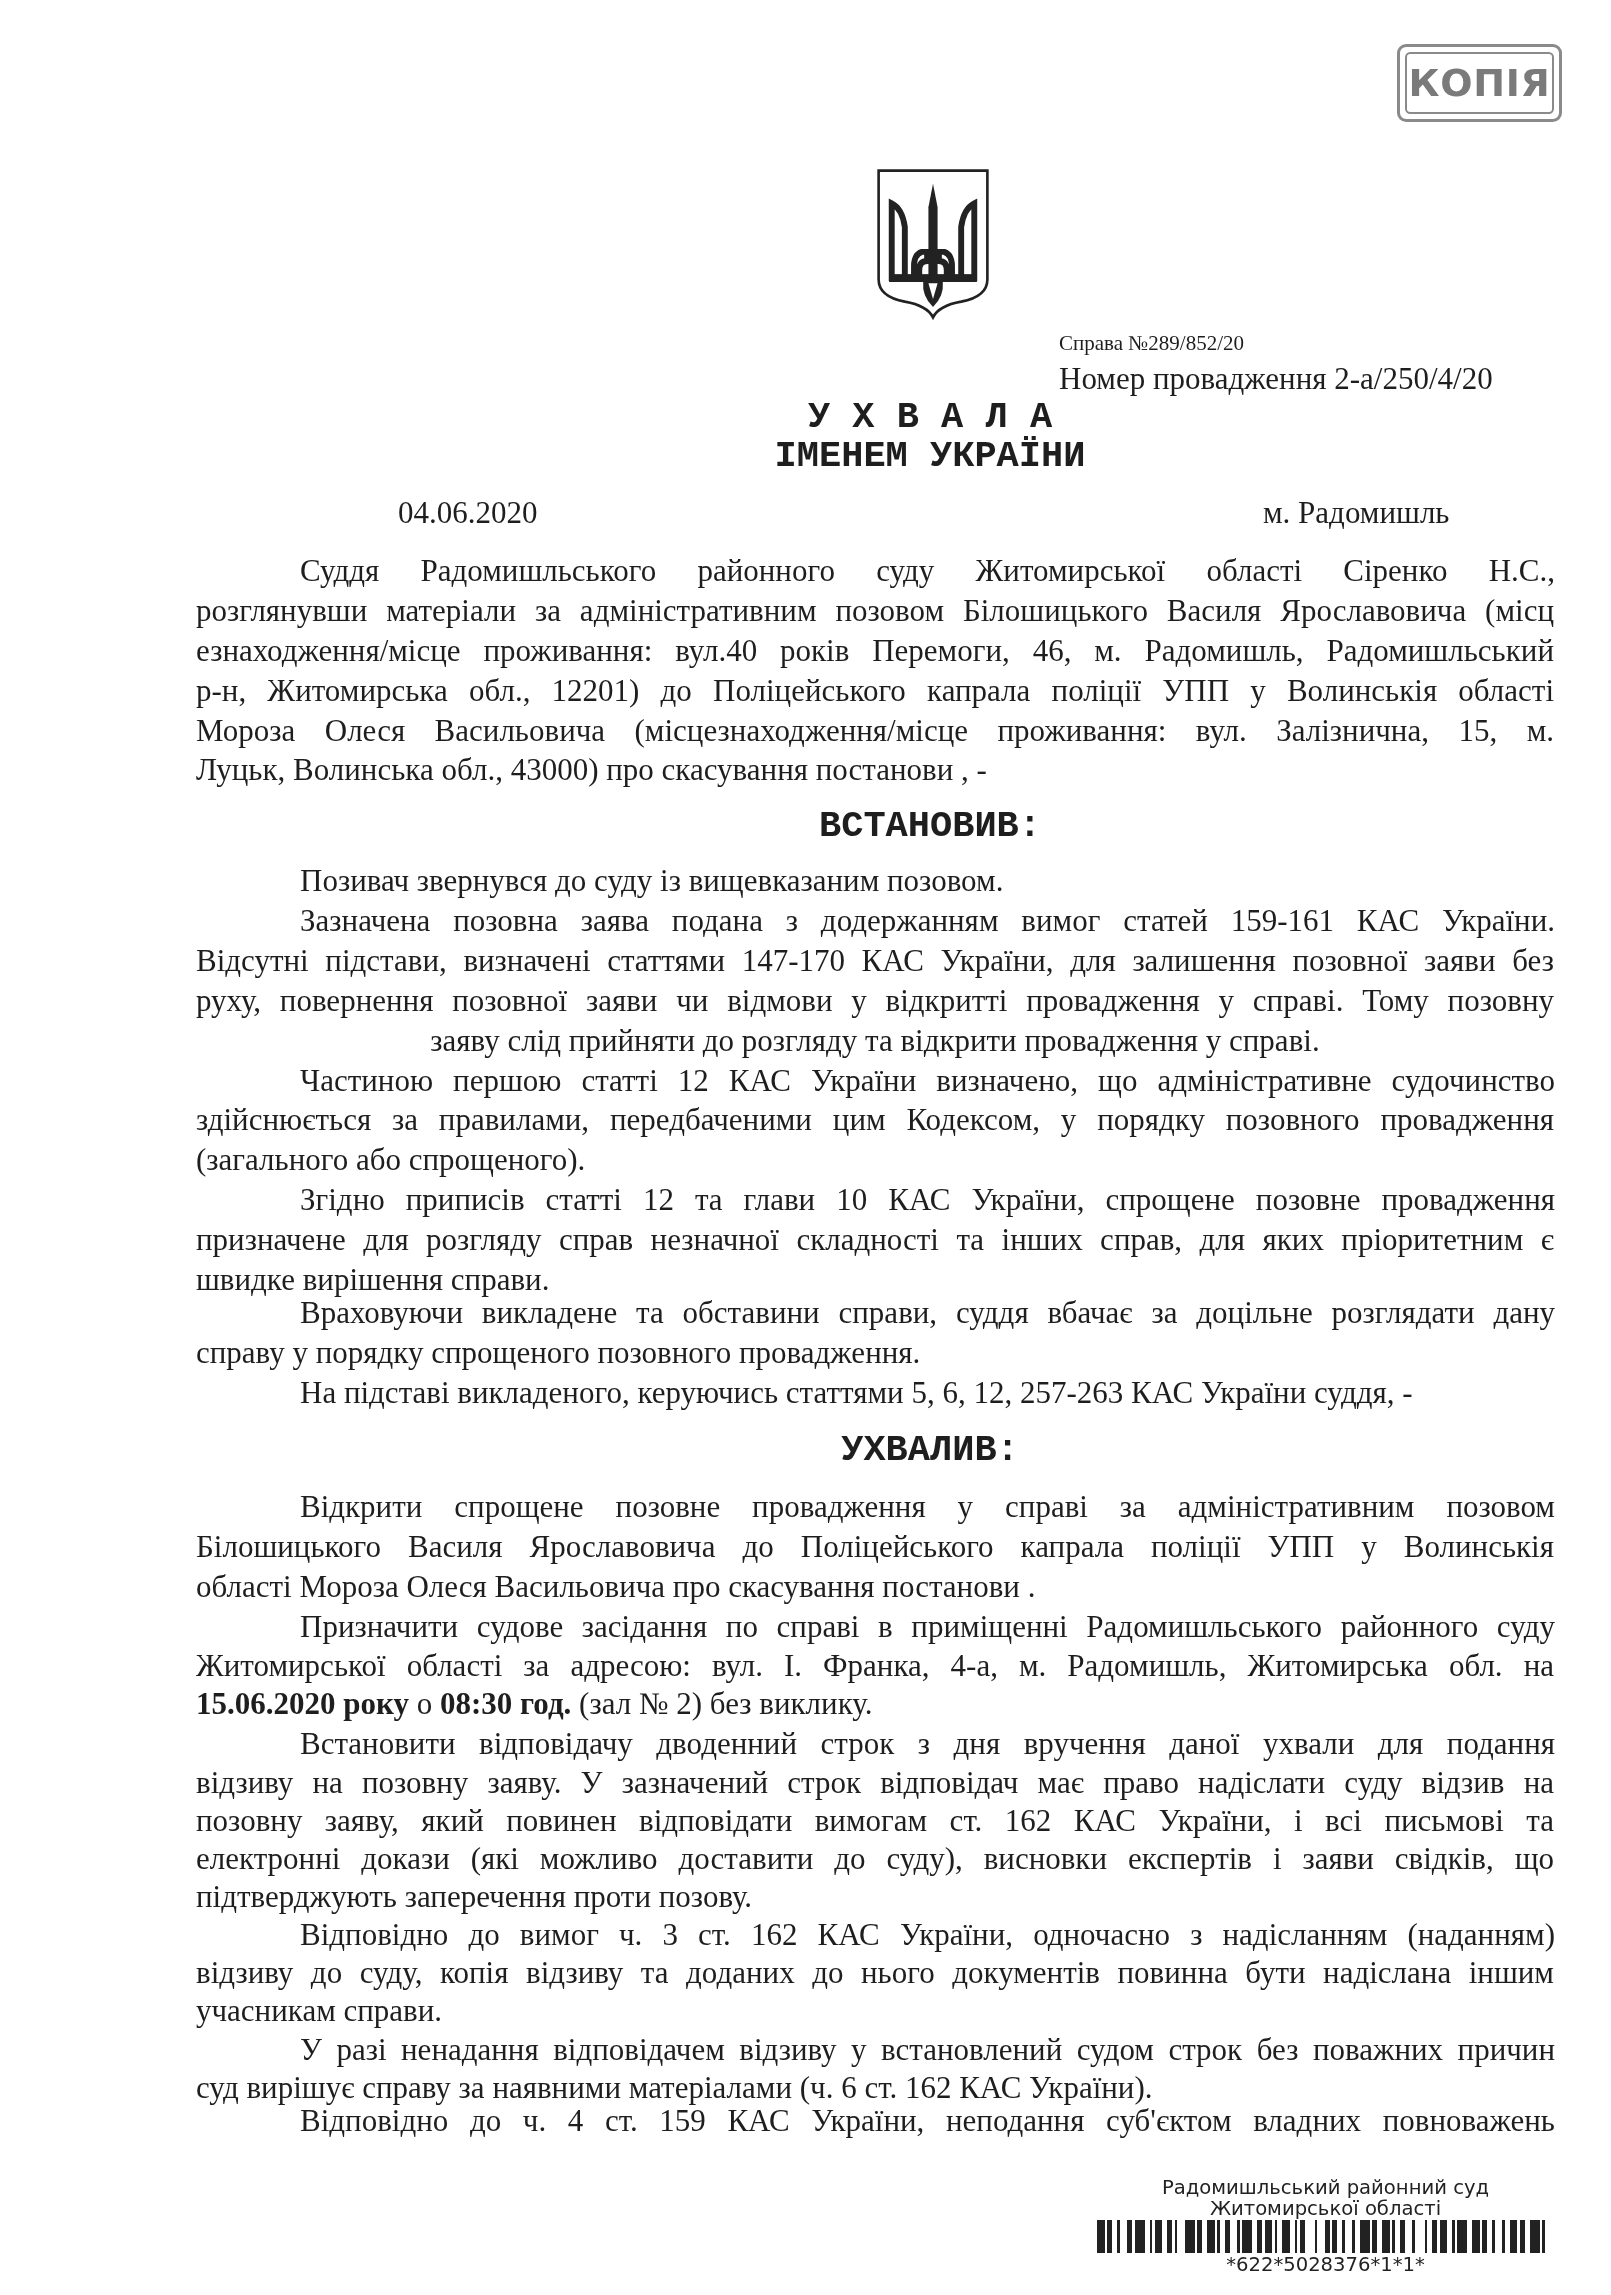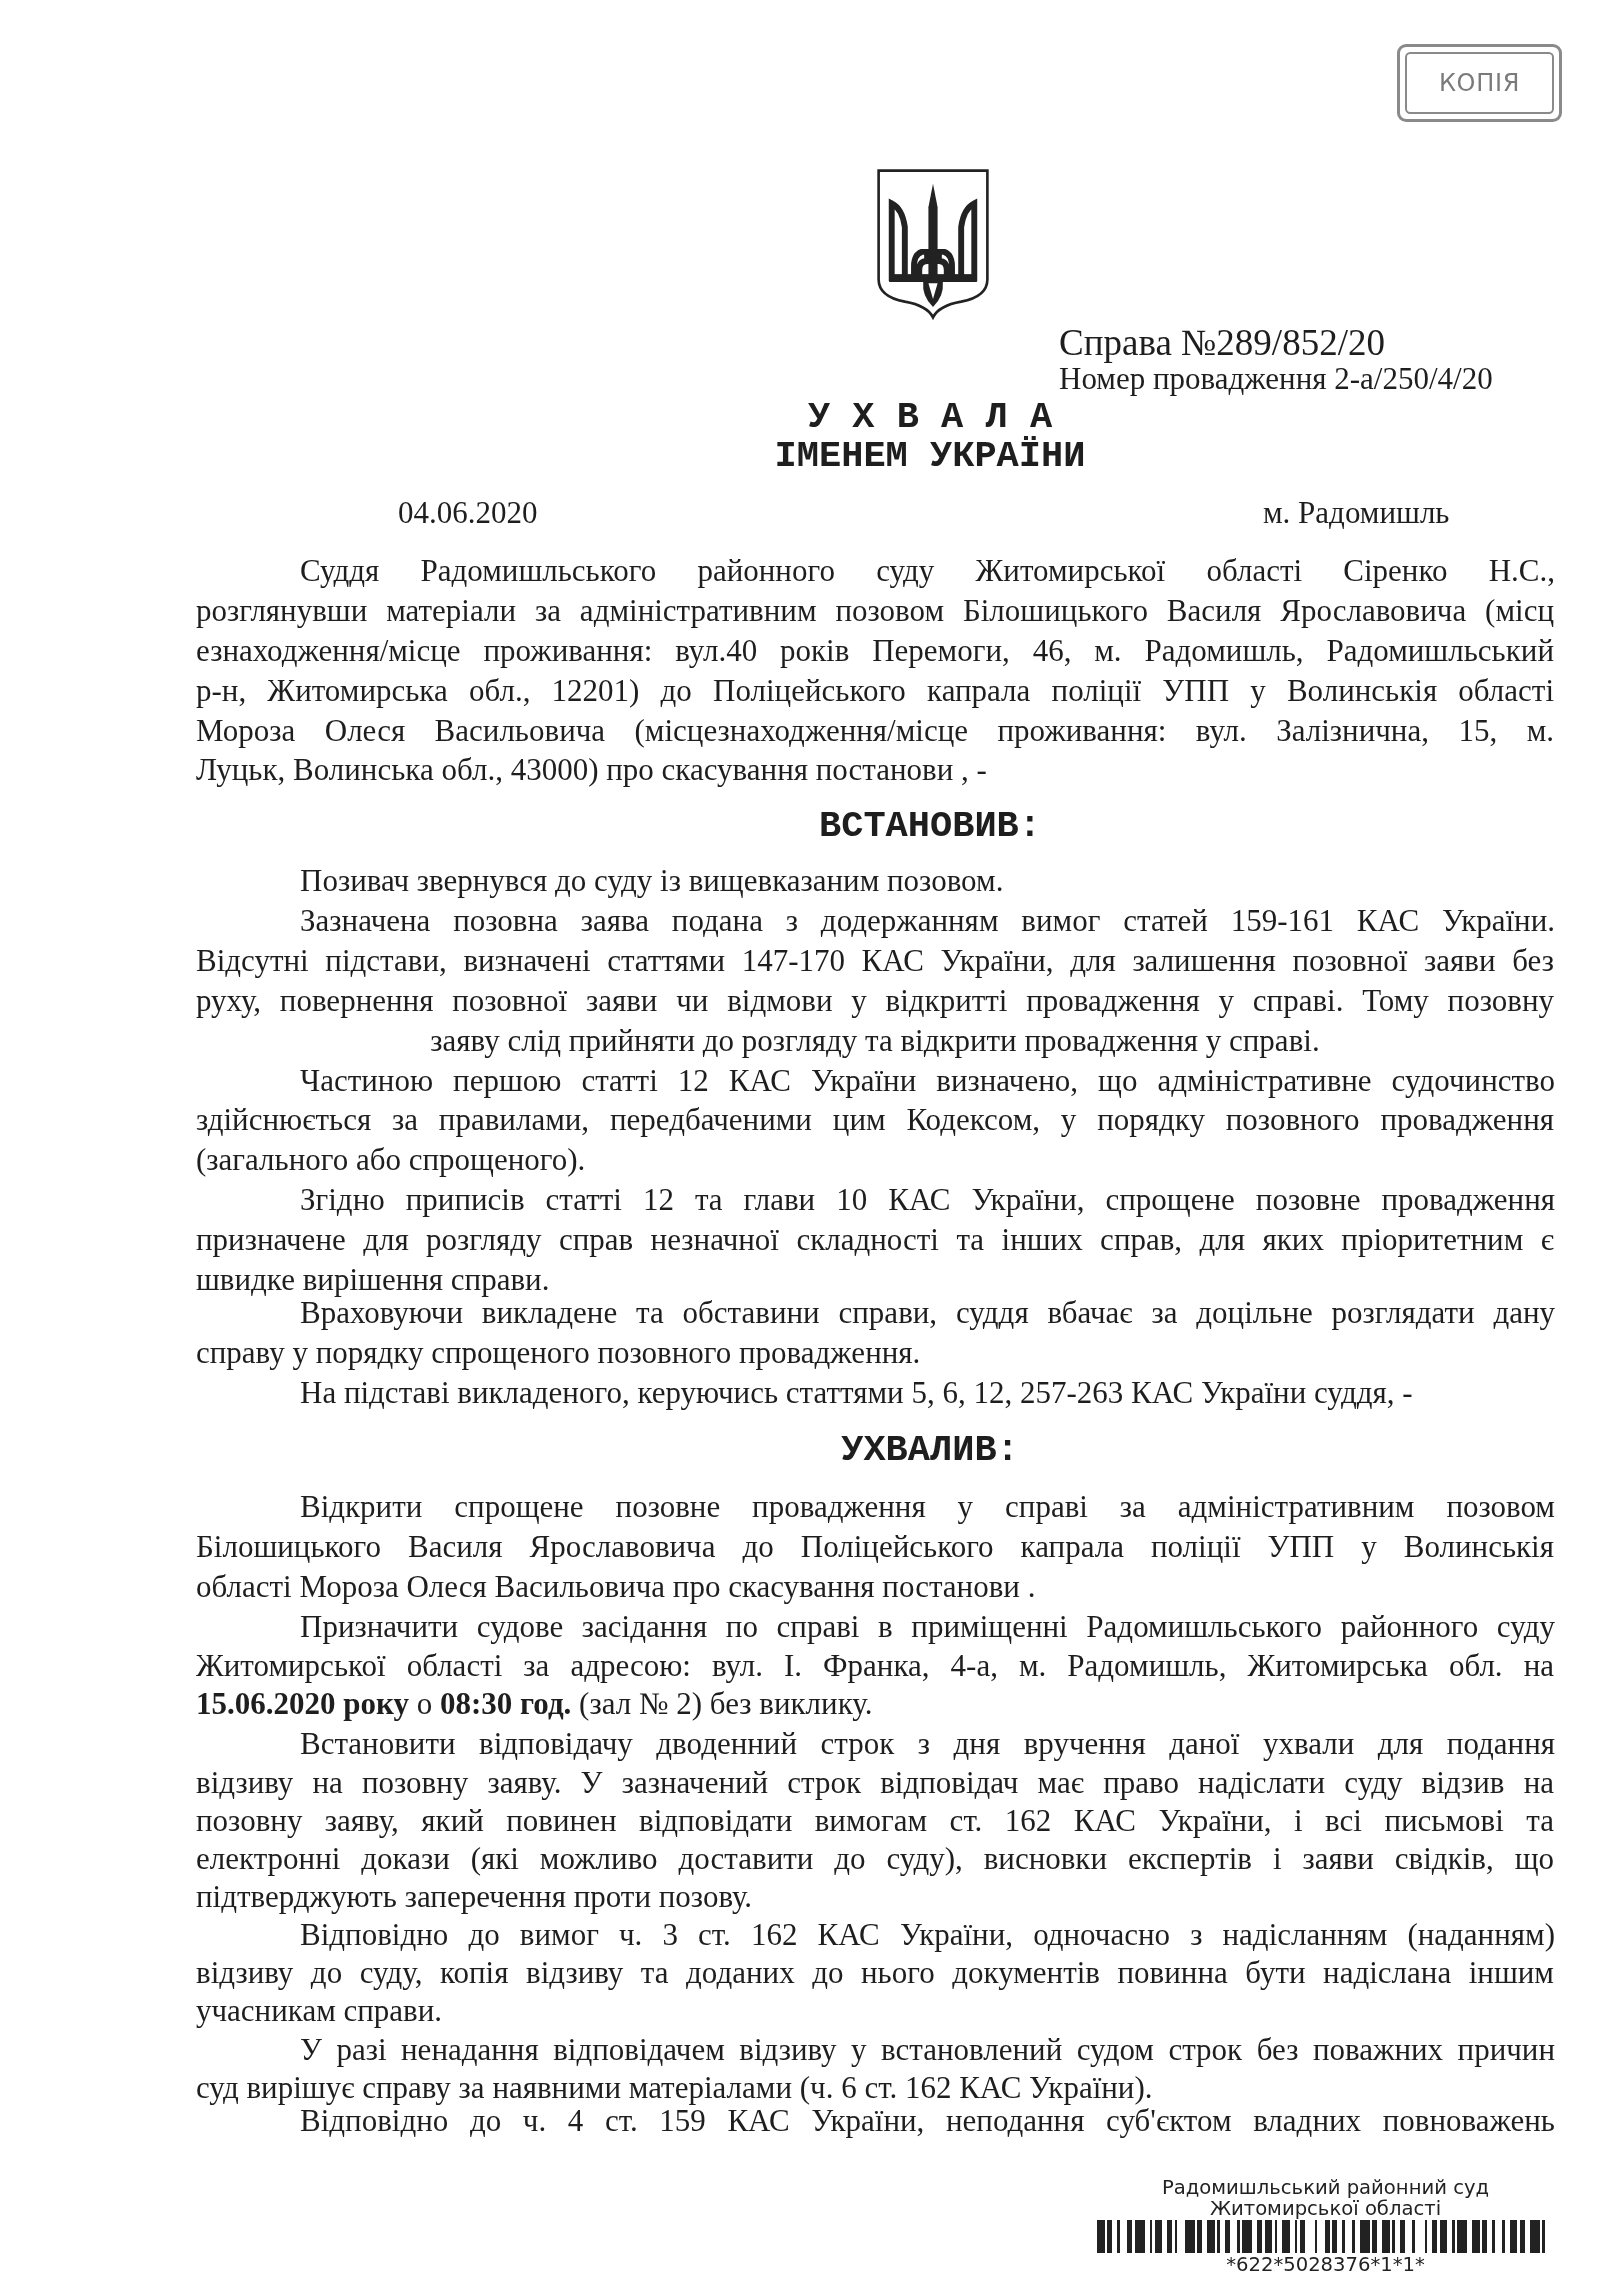--- a/index.html
+++ b/index.html
@@ -11,21 +11,21 @@
   .line.just { text-align: justify; text-align-last: justify; }
   .line.indent { left: 300px; width: 1255px; }
   .heading { position: absolute; font-weight: bold; font-size: 37px; line-height: 42px;
              white-space: nowrap; text-align: center; font-family: Liberation Mono, monospace; }
   .b { font-weight: bold; }
   .stamp { position: absolute; left: 1397px; top: 44px; width: 165px; height: 78px;
            border: 3.3px solid #8a8a8a; border-radius: 9.1px; box-sizing: border-box; }
   .stamp-inner { position: absolute; left: 5.2px; top: 5.2px; right: 5.2px; bottom: 5.2px;
            border: 2px solid #8a8a8a; border-radius: 5.2px; display: flex;
            align-items: center; justify-content: center; }
-  .stamp-text { font-family: "DejaVu Sans", sans-serif; font-weight: normal; font-size: 24px;
+  .stamp-text { font-family: "DejaVu Sans", sans-serif; font-weight: bold; font-size: 38px;
            color: #7a7a7a; letter-spacing: 0.7px; }
   .sans { font-family: "DejaVu Sans", "Liberation Sans", sans-serif; }
   .barcode { position: absolute; left: 1097px; top: 2220px; width: 457px; height: 33px;
              display: flex; align-items: stretch; }
   .barcode span { display: block; background: #222; margin-right: 0; }
 </style>
 </head>
 <body>
 
 <div class="stamp">
@@ -39,21 +39,21 @@
     <path d="M4 4 H170 V170 Q170 196 130 204 Q96 210 87 228 Q78 210 44 204 Q4 196 4 170 Z" fill="none" stroke="#222" stroke-width="4"></path>
     <path d="M87 24 L80 60 L80 170 L94 170 L94 60 Z" fill="#222"></path>
     <path d="M24 54 Q40 62 44 90 L44 168 L58 168 L58 150 Q58 132 70 128 L78 128 L78 142 Q66 142 66 156 L66 168 L24 168 Z" fill="none" stroke="#222" stroke-width="9"></path>
     <path d="M150 54 Q134 62 130 90 L130 168 L116 168 L116 150 Q116 132 104 128 L96 128 L96 142 Q108 142 108 156 L108 168 L150 168 Z" fill="none" stroke="#222" stroke-width="9"></path>
     <rect x="20" y="162" width="134" height="12" fill="#222"></rect>
     <path d="M72 174 Q70 196 87 212 Q104 196 102 174 Z" fill="#222"></path>
     <path d="M80 176 L87 200 L94 176 Z" fill="#fff"></path>
   </svg>
 </div>
 
-<div class="abs" style="left:1059px; top:324px; font-size:37px; line-height:38px; white-space:nowrap;">Справа №289/852/20</div>
+<div class="abs" style="left:1059px; top:324px; font-size:21px; line-height:38px; white-space:nowrap;">Справа №289/852/20</div>
 <div class="abs" style="left:1059px; top:360px; font-size:31px; line-height:38px; white-space:nowrap;">Номер провадження 2-а/250/4/20</div>
 
 <div class="heading" style="left:734px; width:392px; top:396px;">У Х В А Л А</div>
 <div class="heading" style="left:734px; width:392px; top:435px;">ІМЕНЕМ УКРАЇНИ</div>
 
 <div class="abs" style="left:398px; top:494px; font-size:31px; line-height:38px;">04.06.2020</div>
 <div class="abs" style="left:1263px; top:494px; font-size:31px; line-height:38px; white-space:nowrap;">м. Радомишль</div>
 
 <div class="line just indent" style="top:551px;">Суддя Радомишльського районного суду Житомирської області Сіренко Н.С.,</div>
 <div class="line just" style="top:591px;">розглянувши матеріали за адміністративним позовом Білошицького Василя Ярославовича (місц</div>

